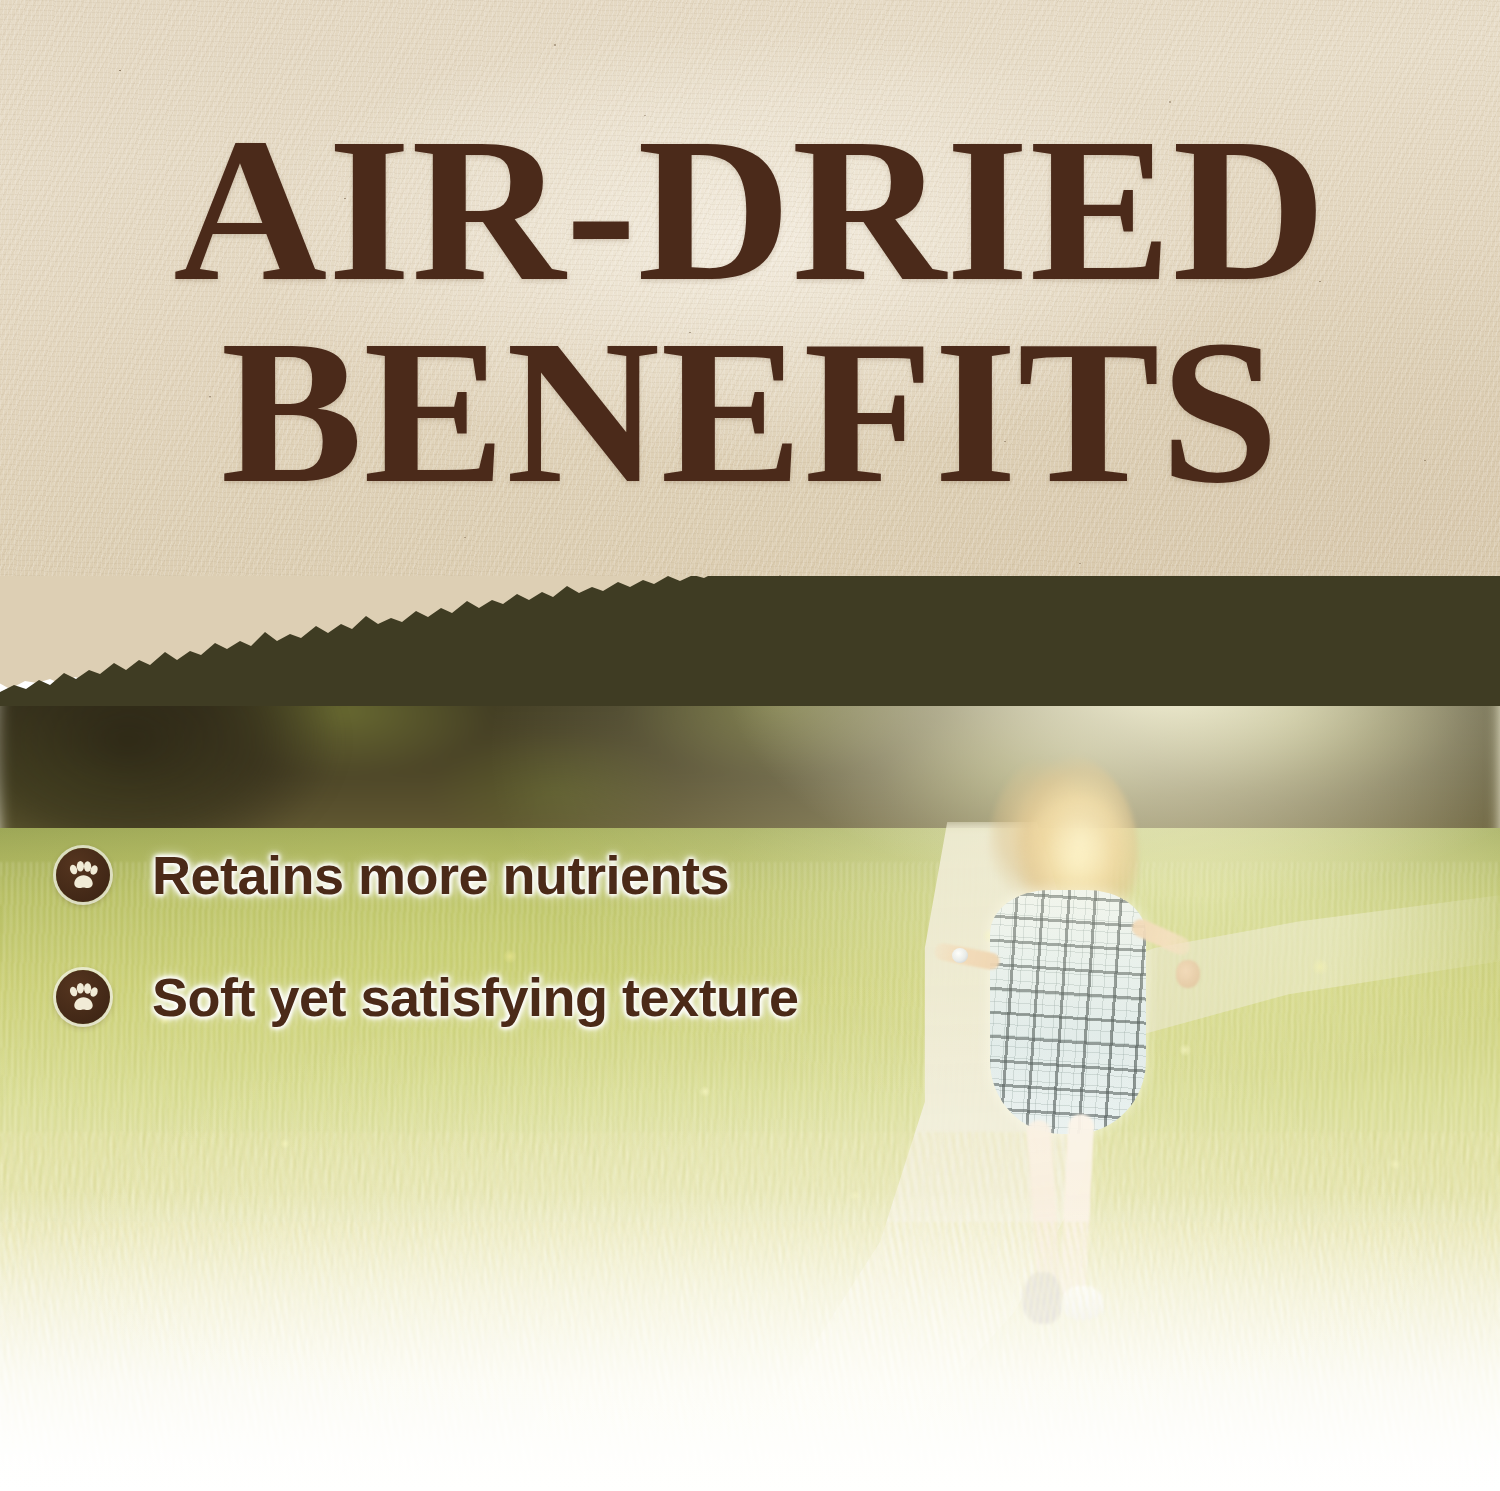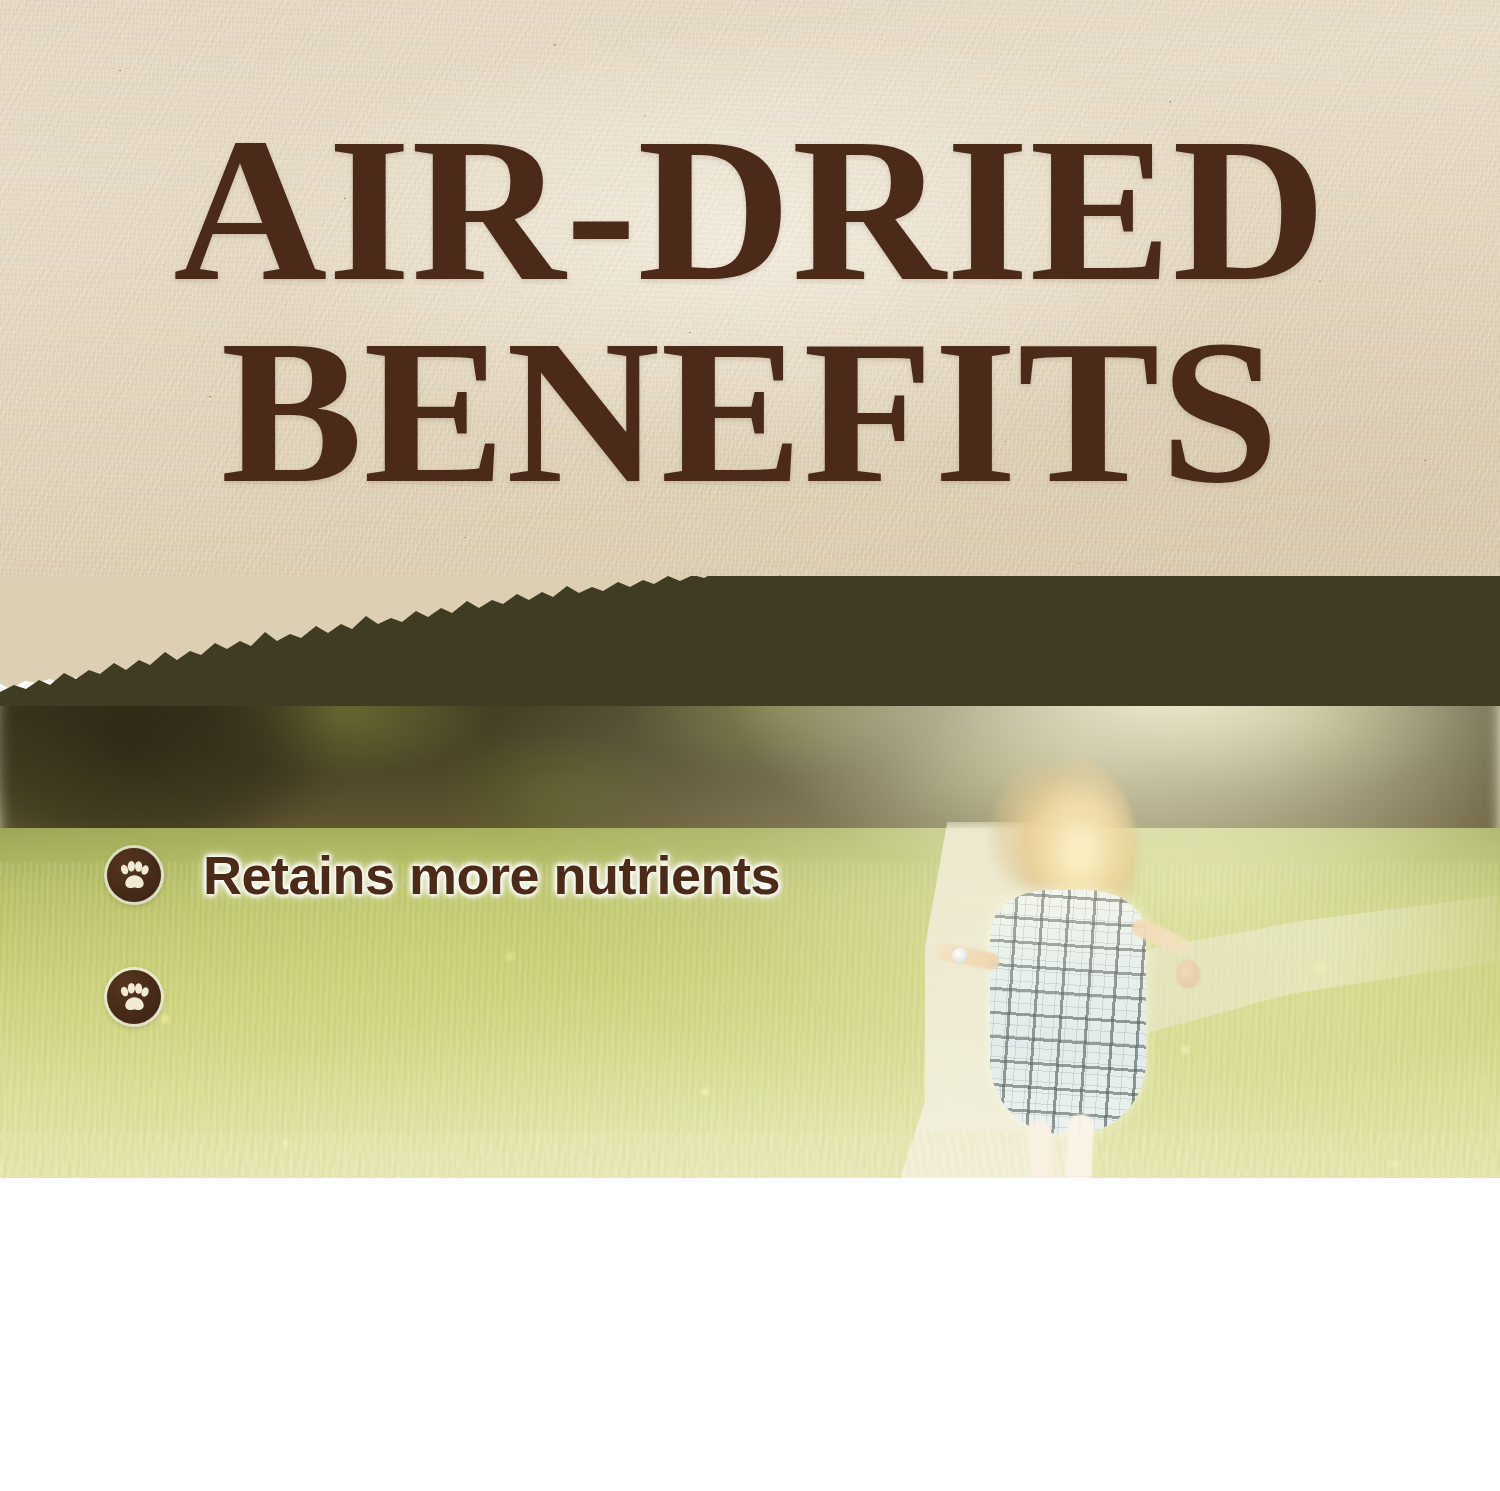--- a/index.html
+++ b/index.html
@@ -6,21 +6,21 @@
 
   html,body{
     width:1500px; height:1491px;
     background:#fff;
     font-family:"Liberation Sans", sans-serif;
     overflow:hidden;
   }
 
   #stage{
     position:relative;
-    width:1500px; height:1178px;
+    width:1500px; height:1491px;
     overflow:hidden;
     background:#fff;
   }
 
   
   .paper{
     position:absolute; left:0; top:0;
     width:1500px; height:640px;
     background:
       radial-gradient(ellipse 700px 300px at 50% 38%, rgba(255,252,245,.55) 0%, rgba(255,252,245,0) 72%),
@@ -332,21 +332,21 @@
   .bullets{
     position:absolute; left:0; top:838px;
     width:1060px;
     z-index:20;
   }
   .bullet{
     display:flex;
     align-items:center;
     height:74px;
     margin-bottom:48px;
-    padding-left:107px;
+    padding-left:56px;
   }
   .paw-badge{
     flex:0 0 auto;
     position:relative;
     width:54px; height:54px;
     border-radius:50%;
     background:radial-gradient(circle at 36% 30%, #55351f 0%, #452a18 58%, #3a2213 100%);
     box-shadow:0 0 0 3px rgba(255,255,255,.62), 0 2px 7px rgba(58,34,18,.4);
   }
   .paw-badge svg{ position:absolute; left:9px; top:9px; width:36px; height:36px; }
@@ -456,17 +456,18 @@
         <svg viewBox="0 0 36 36" aria-hidden="true">
           <g fill="#f1ebd6">
             <ellipse cx="8.6" cy="12.6" rx="3.5" ry="4.9" transform="rotate(-20 8.6 12.6)"></ellipse>
             <ellipse cx="15.4" cy="9.3" rx="3.6" ry="5.2"></ellipse>
             <ellipse cx="22.6" cy="9.5" rx="3.6" ry="5.2"></ellipse>
             <ellipse cx="29.0" cy="13.0" rx="3.5" ry="4.9" transform="rotate(20 29 13)"></ellipse>
             <path d="M18.5 18.2c5.1 0 9.2 4.0 9.2 8.3 0 3.2-2.7 4.6-5.4 4.6-1.6 0-2.6-.5-3.8-.5s-2.2.5-3.8.5c-2.7 0-5.4-1.4-5.4-4.6 0-4.3 4.1-8.3 9.2-8.3z"></path>
           </g>
         </svg>
       </span>
+      <span class="bullet-text">Soft yet satisfying texture</span>
     </div>
 
   </div>
 
 </div>
 
 </body></html>

